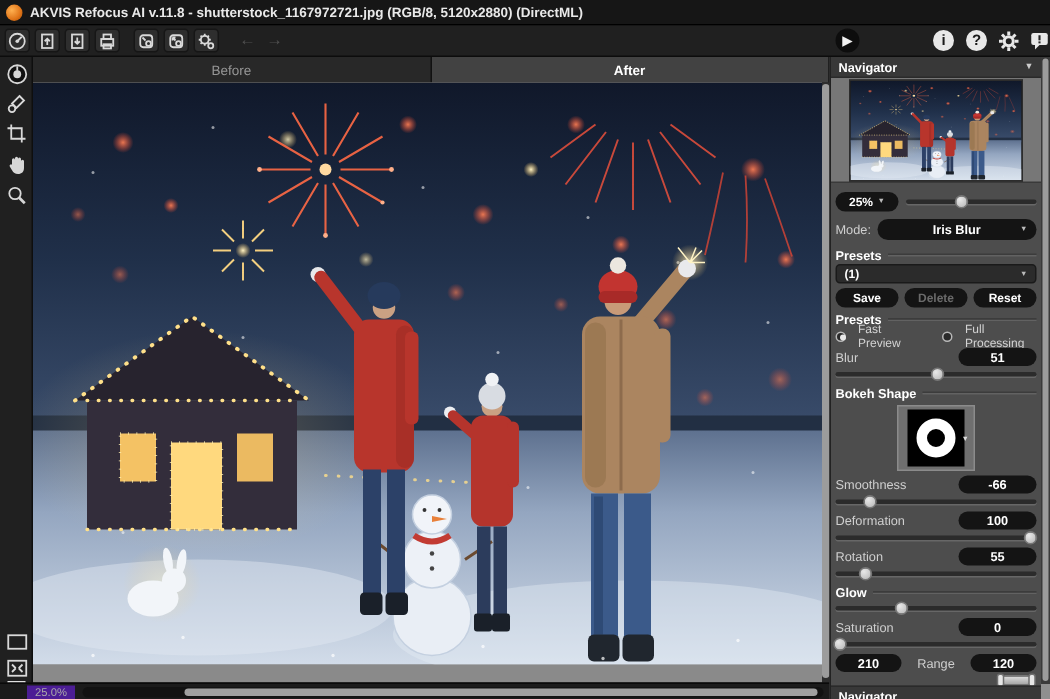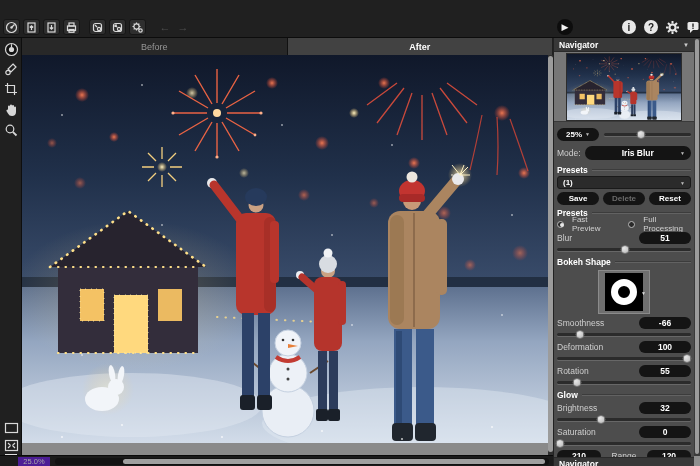--- a/index.html
+++ b/index.html
@@ -87,20 +87,24 @@
   .rhandle{position:absolute;top:0;width:5px;height:9px;background:#e6e6e6;border:1px solid #6f6f6f;border-radius:2px;transform:translateX(-50%);}
   .bottomhead{position:absolute;left:0;right:6px;bottom:0;height:9px;background:#383838;border-top:1px solid #2a2a2a;overflow:hidden;color:#fff;font-size:8.5px;font-weight:bold;padding:1px 5px 0;}
   .grip{position:absolute;right:0;bottom:0;width:6px;height:10px;background:#8f8f8f;}
   .icon-stroke{stroke:#d9d9d9;fill:none;stroke-width:1.2;}
 </style>
 </head>
 <body>
 
 <div class="window">
 
+  <div class="titlebar">
+    <div class="appicon"></div>
+    <div class="titletext">AKVIS Refocus AI v.11.8 - shutterstock_1167972721.jpg (RGB/8, 5120x2880) (DirectML)</div>
+  </div>
 
   <div class="toolbar">
     <div class="tbtn" style="left:3px">
       <svg width="13" height="13" viewBox="0 0 13 13">
           <circle cx="6.5" cy="6.5" r="5" class="icon-stroke"></circle>
           <path d="M6.5 6.5 L9.5 3.5" class="icon-stroke"></path>
           <circle cx="6.5" cy="6.5" r="1.2" fill="#d9d9d9"></circle>
         </svg>
     </div>
     <div class="tbtn" style="left:23px">
@@ -505,24 +509,20 @@
       </div>
       <div class="prow">
         <span class="plabel">Rotation</span>
         <span class="pvalue">55</span>
       </div>
       <div class="slider">
         <div class="strack"></div>
           <div class="shandle" style="left: 15%;"></div>
       </div>
       <div class="sechead">Glow</div>
-      <div class="prow">
-        <span class="plabel">Brightness</span>
-        <span class="pvalue">32</span>
-      </div>
       <div class="slider">
         <div class="strack"></div>
           <div class="shandle" style="left: 33%;"></div>
       </div>
       <div class="prow">
         <span class="plabel">Saturation</span>
         <span class="pvalue">0</span>
       </div>
       <div class="slider">
         <div class="strack"></div>

